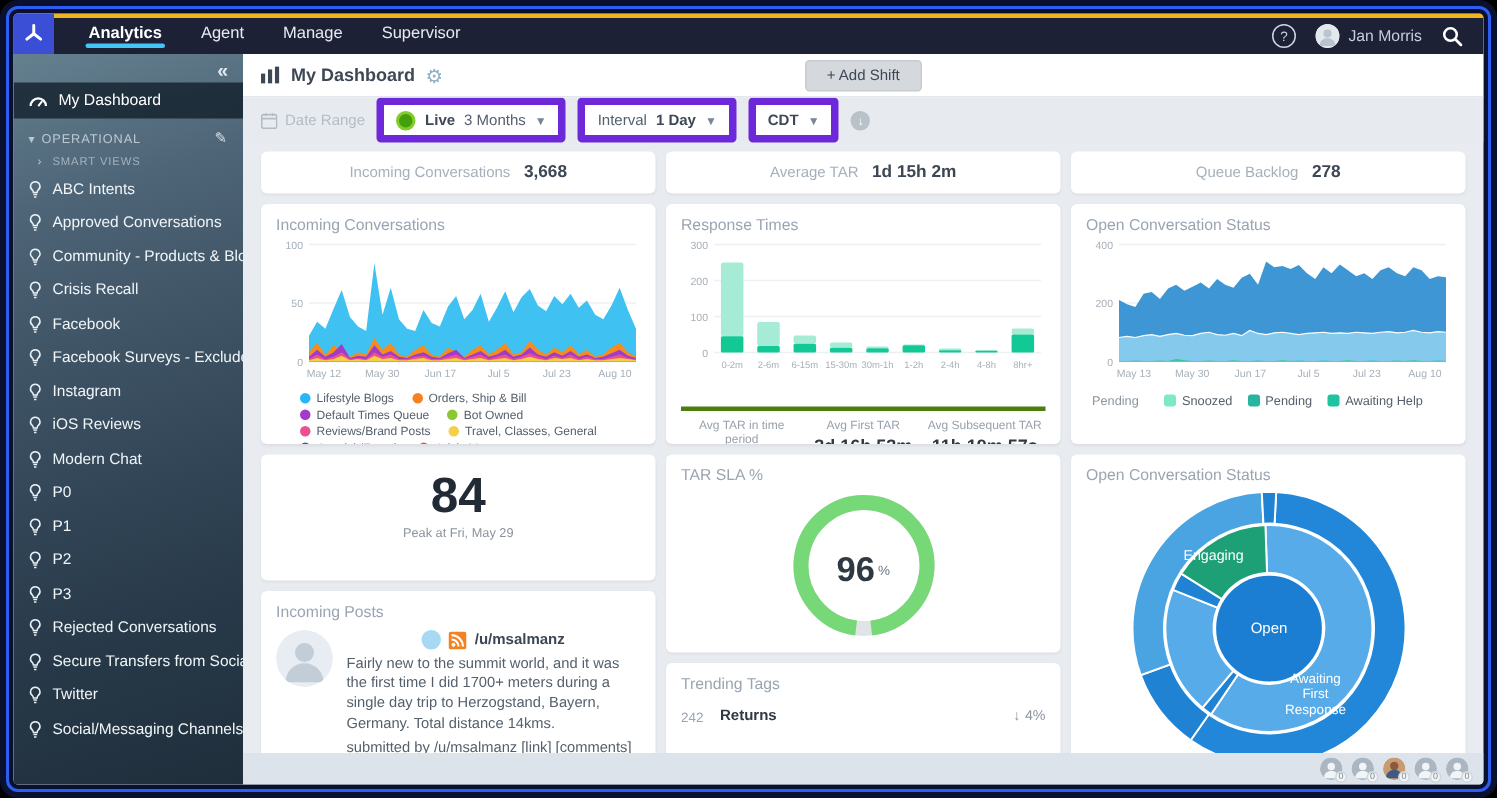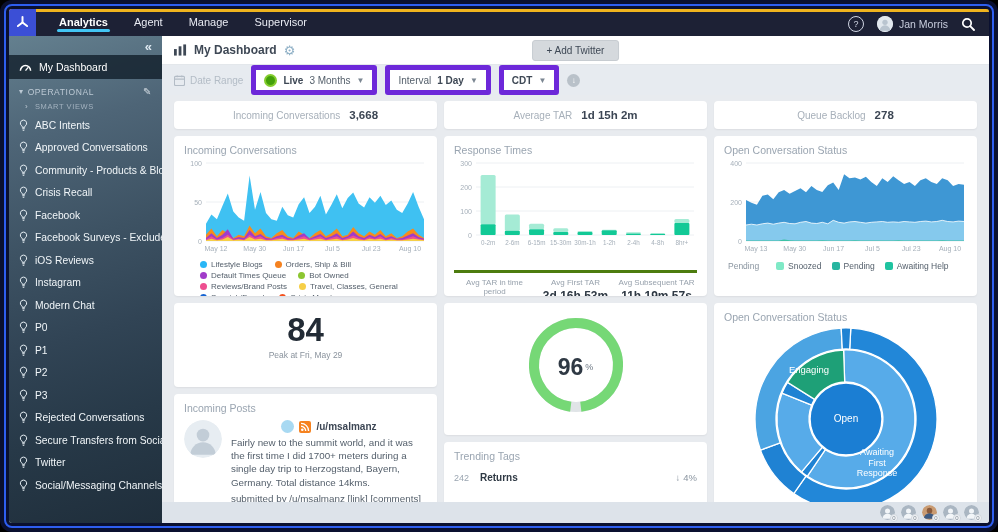--- a/index.html
+++ b/index.html
@@ -223,29 +223,29 @@
                   <line x1="4.1" y1="12.3" x2="5.9" y2="12.3" stroke="#e9f1f6" stroke-width="1.1"></line>
                 </svg>
                 <span>Facebook Surveys - Exclude S...</span>
               </div>
               <div class="sb-item">
                 <svg width="9" height="13" viewBox="0 0 10 14">
                   <path d="M5 1a3.5 3.5 0 0 1 2.1 6.3c-.5.4-.7.9-.7 1.7H3.6c0-.8-.2-1.3-.7-1.7A3.5 3.5 0 0 1 5 1z" fill="none" stroke="#e9f1f6" stroke-width="1.1"></path>
                   <line x1="3.6" y1="10.6" x2="6.4" y2="10.6" stroke="#e9f1f6" stroke-width="1.1"></line>
                   <line x1="4.1" y1="12.3" x2="5.9" y2="12.3" stroke="#e9f1f6" stroke-width="1.1"></line>
                 </svg>
+                <span>Instagram</span>
+              </div>
+              <div class="sb-item">
+                <svg width="9" height="13" viewBox="0 0 10 14">
+                  <path d="M5 1a3.5 3.5 0 0 1 2.1 6.3c-.5.4-.7.9-.7 1.7H3.6c0-.8-.2-1.3-.7-1.7A3.5 3.5 0 0 1 5 1z" fill="none" stroke="#e9f1f6" stroke-width="1.1"></path>
+                  <line x1="3.6" y1="10.6" x2="6.4" y2="10.6" stroke="#e9f1f6" stroke-width="1.1"></line>
+                  <line x1="4.1" y1="12.3" x2="5.9" y2="12.3" stroke="#e9f1f6" stroke-width="1.1"></line>
+                </svg>
                 <span>iOS Reviews</span>
-              </div>
-              <div class="sb-item">
-                <svg width="9" height="13" viewBox="0 0 10 14">
-                  <path d="M5 1a3.5 3.5 0 0 1 2.1 6.3c-.5.4-.7.9-.7 1.7H3.6c0-.8-.2-1.3-.7-1.7A3.5 3.5 0 0 1 5 1z" fill="none" stroke="#e9f1f6" stroke-width="1.1"></path>
-                  <line x1="3.6" y1="10.6" x2="6.4" y2="10.6" stroke="#e9f1f6" stroke-width="1.1"></line>
-                  <line x1="4.1" y1="12.3" x2="5.9" y2="12.3" stroke="#e9f1f6" stroke-width="1.1"></line>
-                </svg>
-                <span>Instagram</span>
               </div>
               <div class="sb-item">
                 <svg width="9" height="13" viewBox="0 0 10 14">
                   <path d="M5 1a3.5 3.5 0 0 1 2.1 6.3c-.5.4-.7.9-.7 1.7H3.6c0-.8-.2-1.3-.7-1.7A3.5 3.5 0 0 1 5 1z" fill="none" stroke="#e9f1f6" stroke-width="1.1"></path>
                   <line x1="3.6" y1="10.6" x2="6.4" y2="10.6" stroke="#e9f1f6" stroke-width="1.1"></line>
                   <line x1="4.1" y1="12.3" x2="5.9" y2="12.3" stroke="#e9f1f6" stroke-width="1.1"></line>
                 </svg>
                 <span>Modern Chat</span>
               </div>
               <div class="sb-item">
@@ -317,21 +317,21 @@
 
     <div class="main">
       <div class="main-header">
         <svg width="13" height="12" viewBox="0 0 14 12">
                 <rect x="0" y="5" width="3" height="7" fill="#3e4855"></rect>
                 <rect x="5" y="2" width="3" height="10" fill="#3e4855"></rect>
                 <rect x="10" y="0" width="3" height="12" fill="#3e4855"></rect>
               </svg>
         <span class="mh-title">My Dashboard</span>
         <span class="gear">⚙</span>
-        <button class="add-widget">+ Add Twitter</button>
+        <button class="add-widget">+ Add Shift</button>
       </div>
 
       <div class="filterbar">
         <div class="daterange">
           <svg width="11" height="11" viewBox="0 0 12 12">
                   <rect x="0.5" y="1.5" width="11" height="10" rx="1.5" fill="none" stroke="#b3bcc6" stroke-width="1.2"></rect>
                   <line x1="0.5" y1="4.5" x2="11.5" y2="4.5" stroke="#b3bcc6" stroke-width="1.2"></line>
                   <line x1="3.5" y1="0.5" x2="3.5" y2="2.5" stroke="#b3bcc6" stroke-width="1.2"></line>
                   <line x1="8.5" y1="0.5" x2="8.5" y2="2.5" stroke="#b3bcc6" stroke-width="1.2"></line>
                 </svg>
@@ -510,20 +510,21 @@
                         <div class="rl">Avg First TAR</div>
                         <div class="rv">3d 16h 53m</div>
                       </div>
                       <div class="rstat">
                         <div class="rl">Avg Subsequent TAR</div>
                         <div class="rv">11h 19m 57s</div>
                       </div>
                     </div>
             </div>
             <div class="card" style="height:132px;">
+              <div class="card-title" style="text-transform:uppercase;">TAR SLA %</div>
               <div class="donut-wrap">
                 <div><svg viewBox="0 0 110 104" width="110" height="104">
                           <circle cx="55" cy="52" r="42" fill="none" stroke="#e0e4e7" stroke-width="10"></circle>
                           <circle cx="55" cy="52" r="42" fill="none" stroke="#76d876" stroke-width="10" stroke-dasharray="253.33803158548093 10.555751316061706" transform="rotate(97.2 55 52)"></circle>
                         </svg></div>
                 <div class="donut-center">
                         <span class="donut-val">96</span>
                         <span class="donut-unit">%</span>
                       </div>
               </div>

